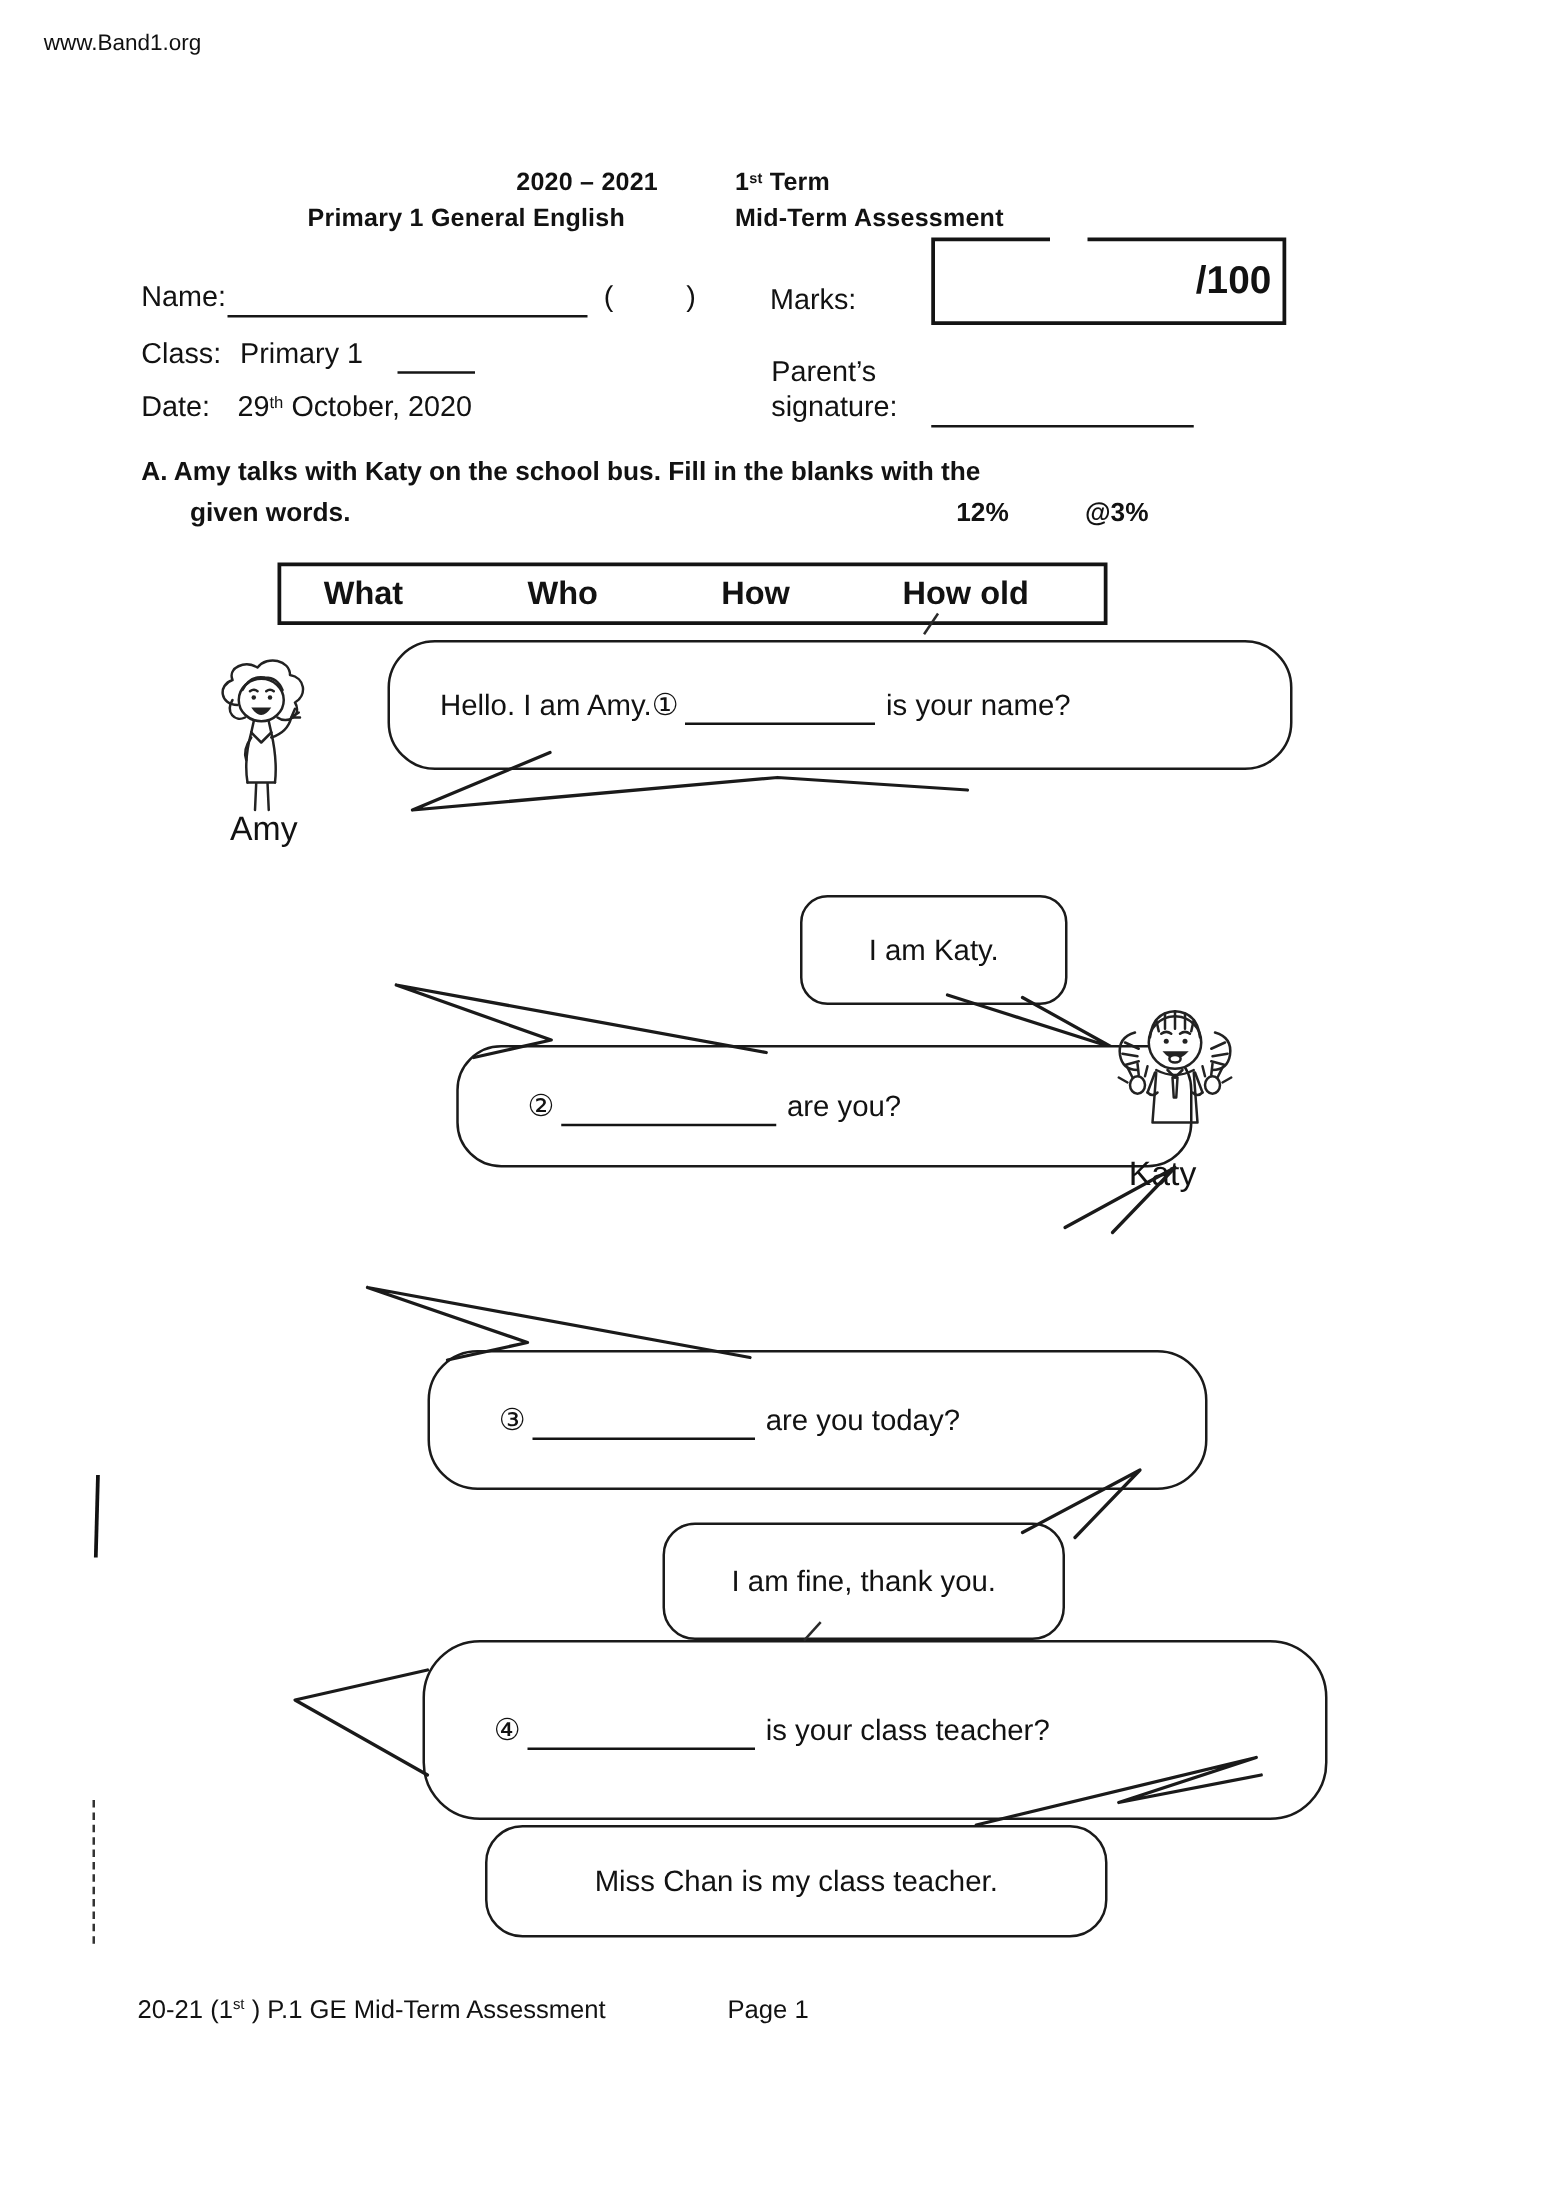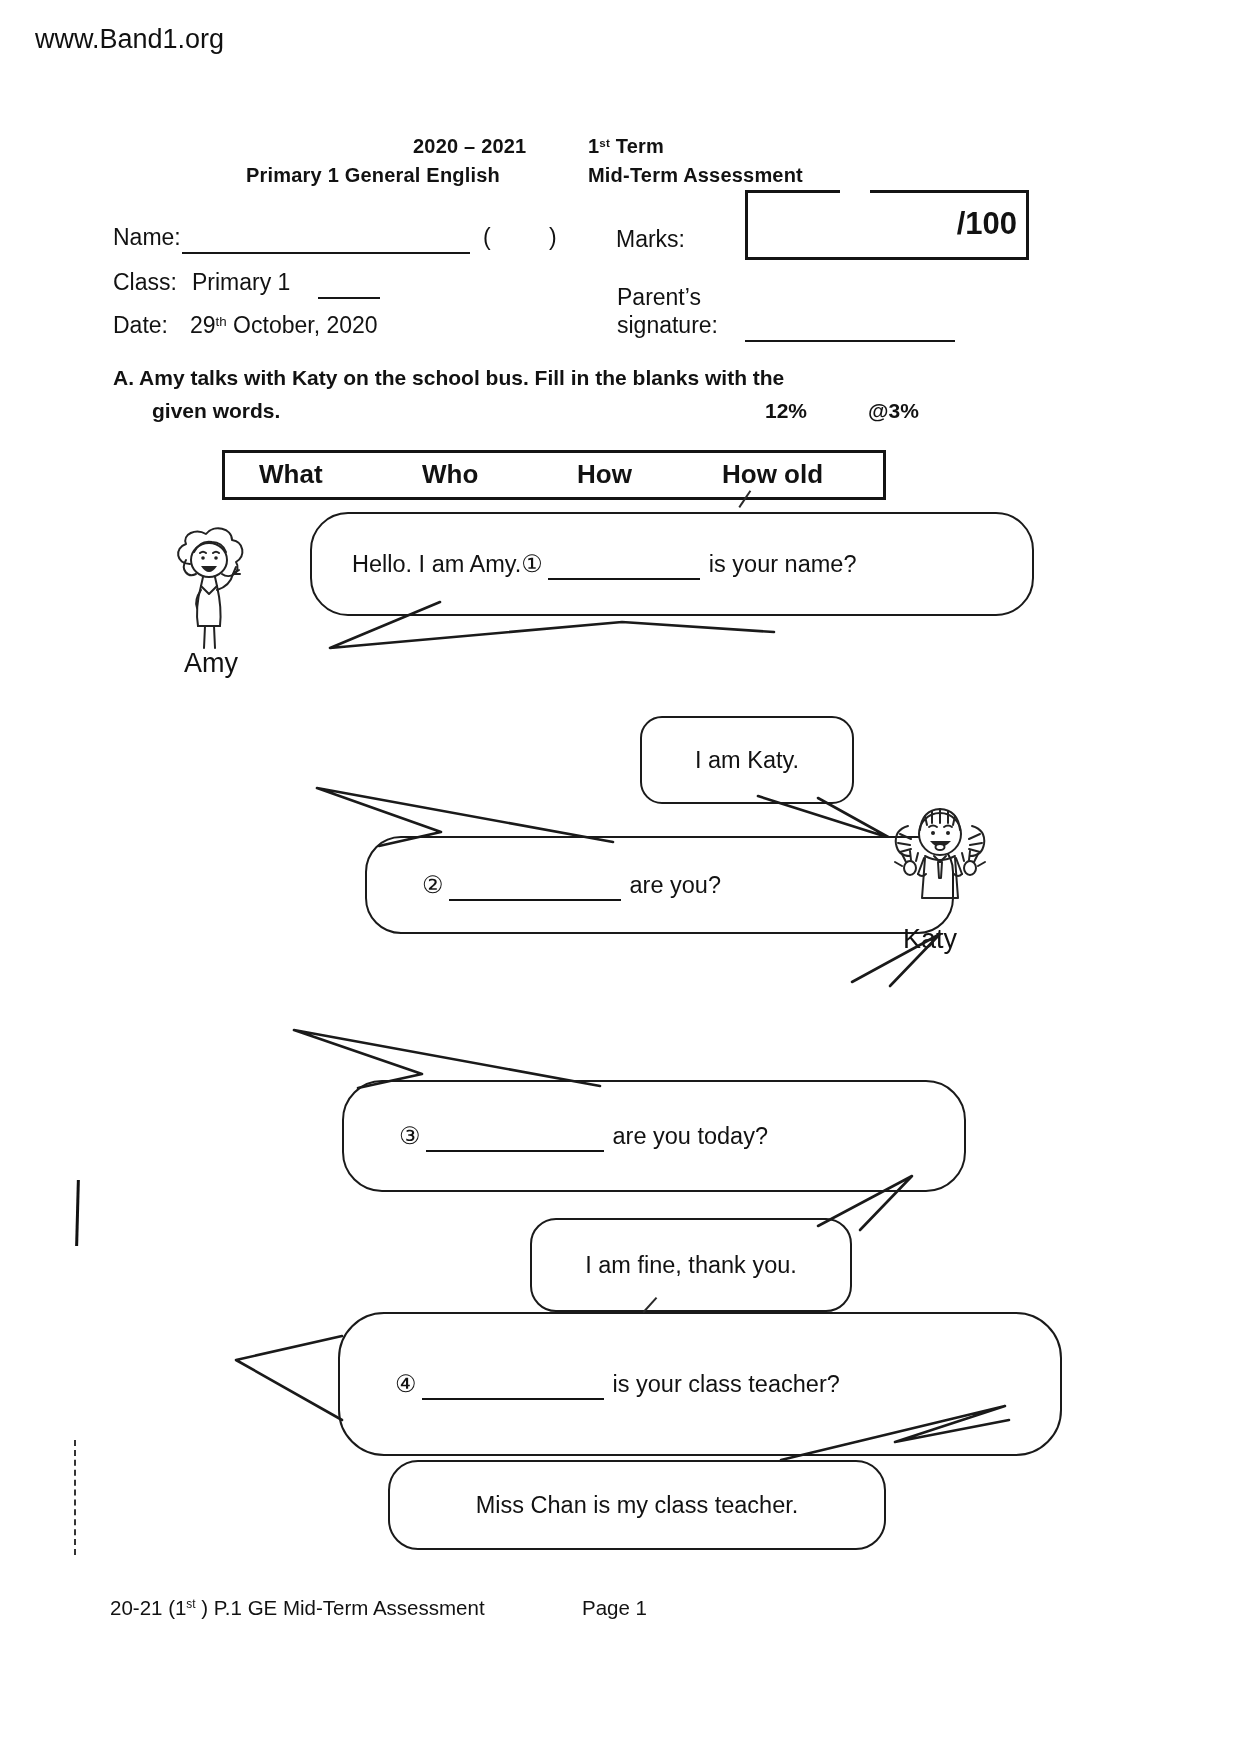--- a/index.html
+++ b/index.html
@@ -29,21 +29,21 @@
   .tail path{fill:none;stroke:#1a1a1a;stroke-width:2.6;stroke-linejoin:round;stroke-linecap:round;}
   .figure svg{display:block;}
   .figure path,.figure circle,.figure ellipse,.figure line{stroke:#222;fill:none;stroke-width:2;stroke-linecap:round;stroke-linejoin:round;}
   .figure .fill{fill:#222;stroke:none;}
   .figure .wfill{fill:#fff;}
   .footer{font-size:20.5px;white-space:nowrap;}
   .slash{position:absolute;width:20px;height:2.4px;background:#2a2a2a;}
   .margin-mark1{position:absolute;width:2.6px;background:#111;}
   .margin-mark2{position:absolute;width:0;border-left:2.2px dashed #333;}
   .notch{position:absolute;background:#fff;}
-  .watermark{font-size:27px;color:#101010;}
+  .watermark{font-size:18px;color:#101010;}
 </style>
 </head>
 <body>
 
 <div class="page">
 
   <div class="abs watermark" style="left:35px;top:24px;">www.Band1.org</div>
 
   <div class="abs hdr" style="left:413px;top:135px;">2020 – 2021</div>
   <div class="abs hdr" style="left:588px;top:135px;"><span>1</span><span class="sp">st</span><span> Term</span></div>

